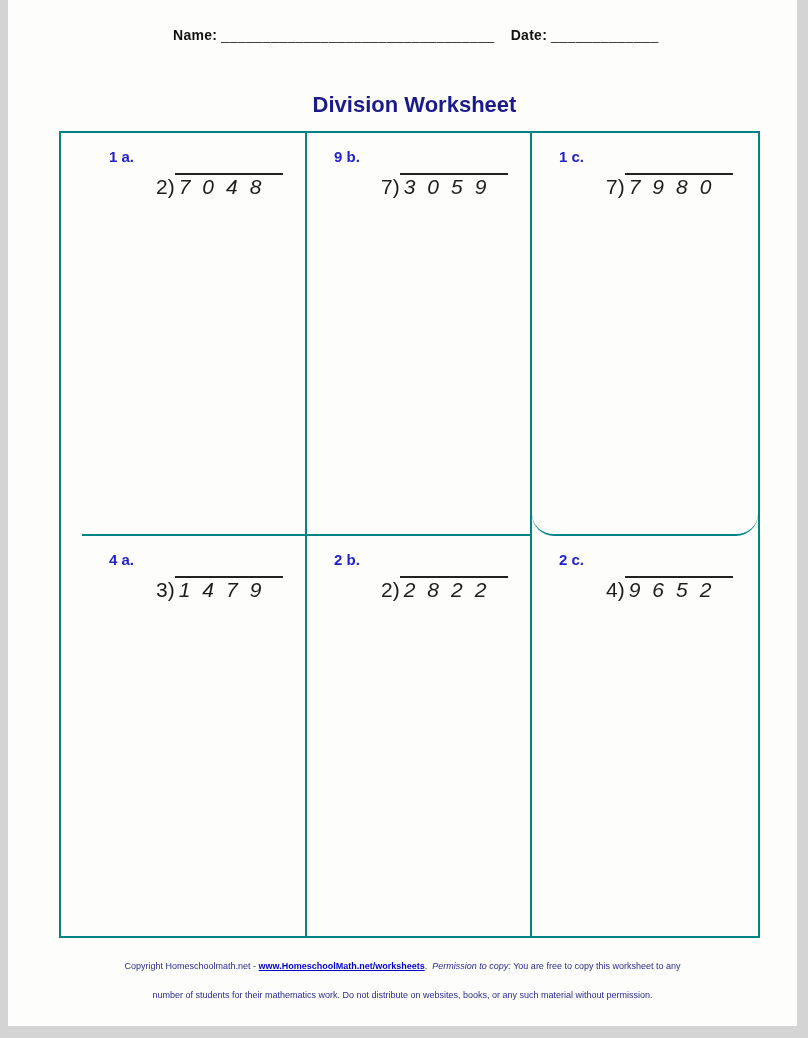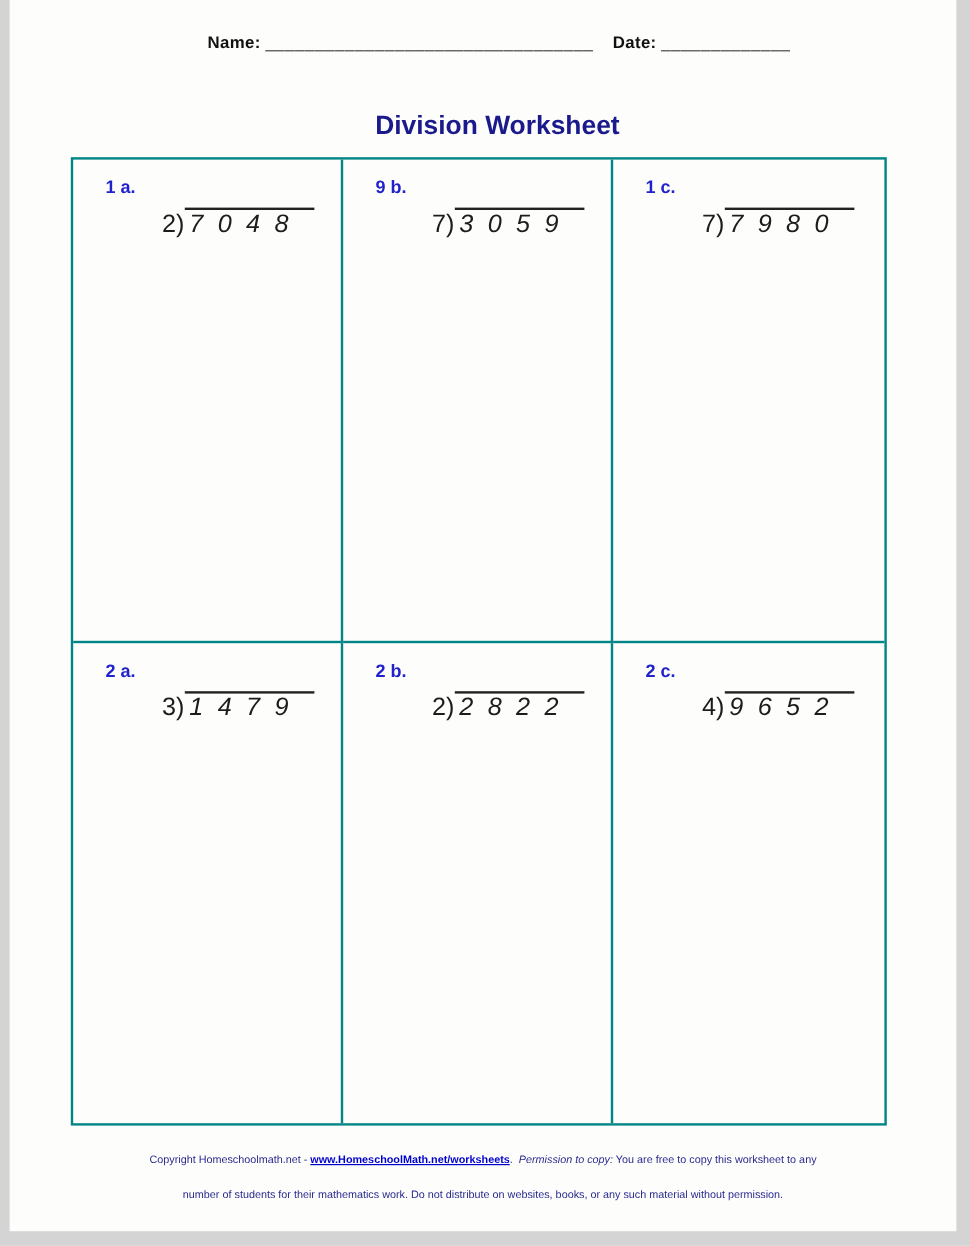--- a/index.html
+++ b/index.html
@@ -52,27 +52,28 @@
   
   .grid {
     position: absolute;
     left: 51px;
     top: 131px;
     width: 676px;
     border: 2px solid #008486;
     display: grid;
     grid-template-columns: 225px 225px 226px;
     grid-template-rows: 403px 400px;
+    padding-left: 21px;
   }
   .cell {
     position: relative;
     border-right: 2px solid #008486;
     border-bottom: 2px solid #008486;
   }
-  .cell.last-col { border-right: none; }
+  .cell.last-col { border-right: none; border-radius: 22px; }
   .cell.last-row { border-bottom: none; }
   .plabel {
     position: absolute;
     top: 15px;
     left: 27px;
     font-size: 15px;
     font-weight: bold;
     color: #2222cc;
   }
   .division {
@@ -130,21 +131,21 @@
       <span class="plabel">9 b.</span>
       <div class="division"><span class="divisor">7</span><span class="paren">)</span><span class="dividend">3059</span></div>
     </div>
 
     <div class="cell last-col">
       <span class="plabel">1 c.</span>
       <div class="division"><span class="divisor">7</span><span class="paren">)</span><span class="dividend">7980</span></div>
     </div>
 
     <div class="cell last-row">
-      <span class="plabel">2 a.</span>
+      <span class="plabel">4 a.</span>
       <div class="division"><span class="divisor">3</span><span class="paren">)</span><span class="dividend">1479</span></div>
     </div>
 
     <div class="cell last-row">
       <span class="plabel">2 b.</span>
       <div class="division"><span class="divisor">2</span><span class="paren">)</span><span class="dividend">2822</span></div>
     </div>
 
     <div class="cell last-col last-row">
       <span class="plabel">2 c.</span>

